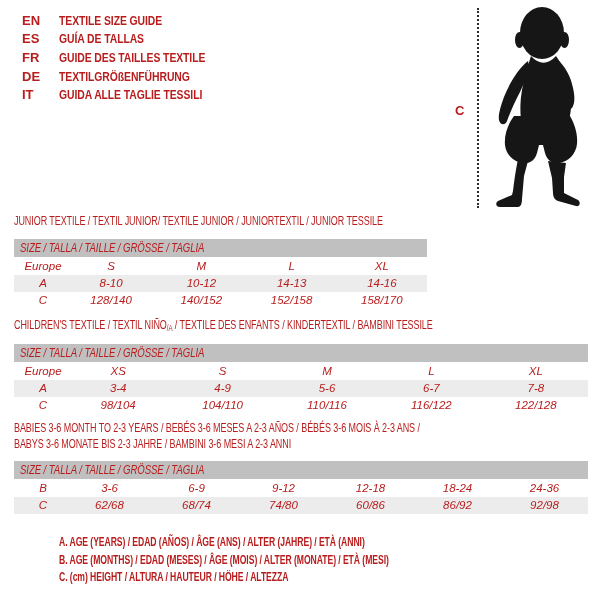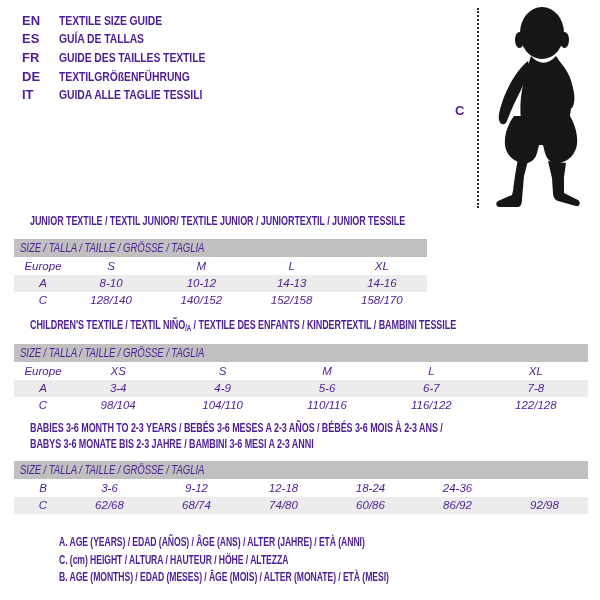--- a/index.html
+++ b/index.html
@@ -1,35 +1,35 @@
 <!DOCTYPE html>
 <html><head>
 <meta charset="utf-8">
 <style>
   html,body { margin:0; padding:0; background:#fff; }
   .page {
     position:relative; width:600px; height:600px; background:#ffffff;
-    font-family:"Liberation Sans", sans-serif; color:#4c1d95; overflow:hidden;
+    font-family:"Liberation Sans", sans-serif; color:#b91c1c; overflow:hidden;
   }
   
   .cond80 { display:inline-block; transform:scaleX(0.80); transform-origin:0 50%; white-space:nowrap; letter-spacing:-0.1px; }
   .cond72 { display:inline-block; transform:scaleX(0.72); transform-origin:0 50%; white-space:nowrap; letter-spacing:-0.1px; }
 
   
   .lang-list { position:absolute; left:22px; top:11px; }
   .lang-row { display:flex; height:18.6px; align-items:center; font-weight:bold; font-size:13px; }
   .lang-code { width:37px; flex:0 0 37px; }
 
   
   .figure-line { position:absolute; left:477px; top:8px; height:200px; width:0; border-left:2px dotted #2b2b2b; }
   .figure-label { position:absolute; left:455px; top:103px; font-weight:bold; font-size:13px; }
   .baby-svg { position:absolute; left:485px; top:4px; }
 
   
-  .section-title { position:absolute; left:30px; font-weight:bold; font-size:12.5px; white-space:nowrap; }
+  .section-title { position:absolute; left:14px; font-weight:normal; font-size:12.5px; white-space:nowrap; }
   .subscript { font-size:8.5px; vertical-align:-2px; }
 
   
   .size-table { position:absolute; left:14px;font-style:italic; }
   .t-head { height:18px; line-height:18px; background:#c0c0c0; padding-left:6px; font-size:12px; margin-bottom:1px; }
   .trow { display:grid; height:17px; line-height:17px; font-size:11.5px; }
   .trow.alt { background:#ececec; }
   .cols-4 { grid-template-columns:52px repeat(4,1fr); }
   .cols-5 { grid-template-columns:52px repeat(5,1fr); }
   .cols-6 { grid-template-columns:52px repeat(6,1fr); }
@@ -153,20 +153,21 @@
   <div class="section-title" style="top:437px">
     <span class="cond72">BABYS 3-6 MONATE BIS 2-3 JAHRE / BAMBINI 3-6 MESI A 2-3 ANNI</span>
   </div>
   <div class="size-table" style="top:461px; width:574px">
     <div class="t-head">
       <span class="cond80">SIZE / TALLA / TAILLE / GRÖSSE / TAGLIA</span>
     </div>
     <div class="trow cols-6">
       <span class="rlabel">B</span>
       <span class="cell">3-6</span>
+      <span class="cell">6-9</span>
       <span class="cell">9-12</span>
       <span class="cell">12-18</span>
       <span class="cell">18-24</span>
       <span class="cell">24-36</span>
     </div>
     <div class="trow cols-6 alt">
       <span class="rlabel">C</span>
       <span class="cell">62/68</span>
       <span class="cell">68/74</span>
       <span class="cell">74/80</span>
@@ -174,20 +175,20 @@
       <span class="cell">86/92</span>
       <span class="cell">92/98</span>
     </div>
   </div>
 
   <div class="footnotes">
     <div class="foot-line">
       <span class="cond72">A. AGE (YEARS) / EDAD (AÑOS) / ÂGE (ANS) / ALTER (JAHRE) / ETÀ (ANNI)</span>
     </div>
     <div class="foot-line">
-      <span class="cond72">C. (cm) HEIGHT / ALTURA / HAUTEUR / HÖHE / ALTEZZA</span>
+      <span class="cond72">B. AGE (MONTHS) / EDAD (MESES) / ÂGE (MOIS) / ALTER (MONATE) / ETÀ (MESI)</span>
     </div>
     <div class="foot-line">
-      <span class="cond72">B. AGE (MONTHS) / EDAD (MESES) / ÂGE (MOIS) / ALTER (MONATE) / ETÀ (MESI)</span>
+      <span class="cond72">C. (cm) HEIGHT / ALTURA / HAUTEUR / HÖHE / ALTEZZA</span>
     </div>
   </div>
 
 </div>
 
 </body></html>

